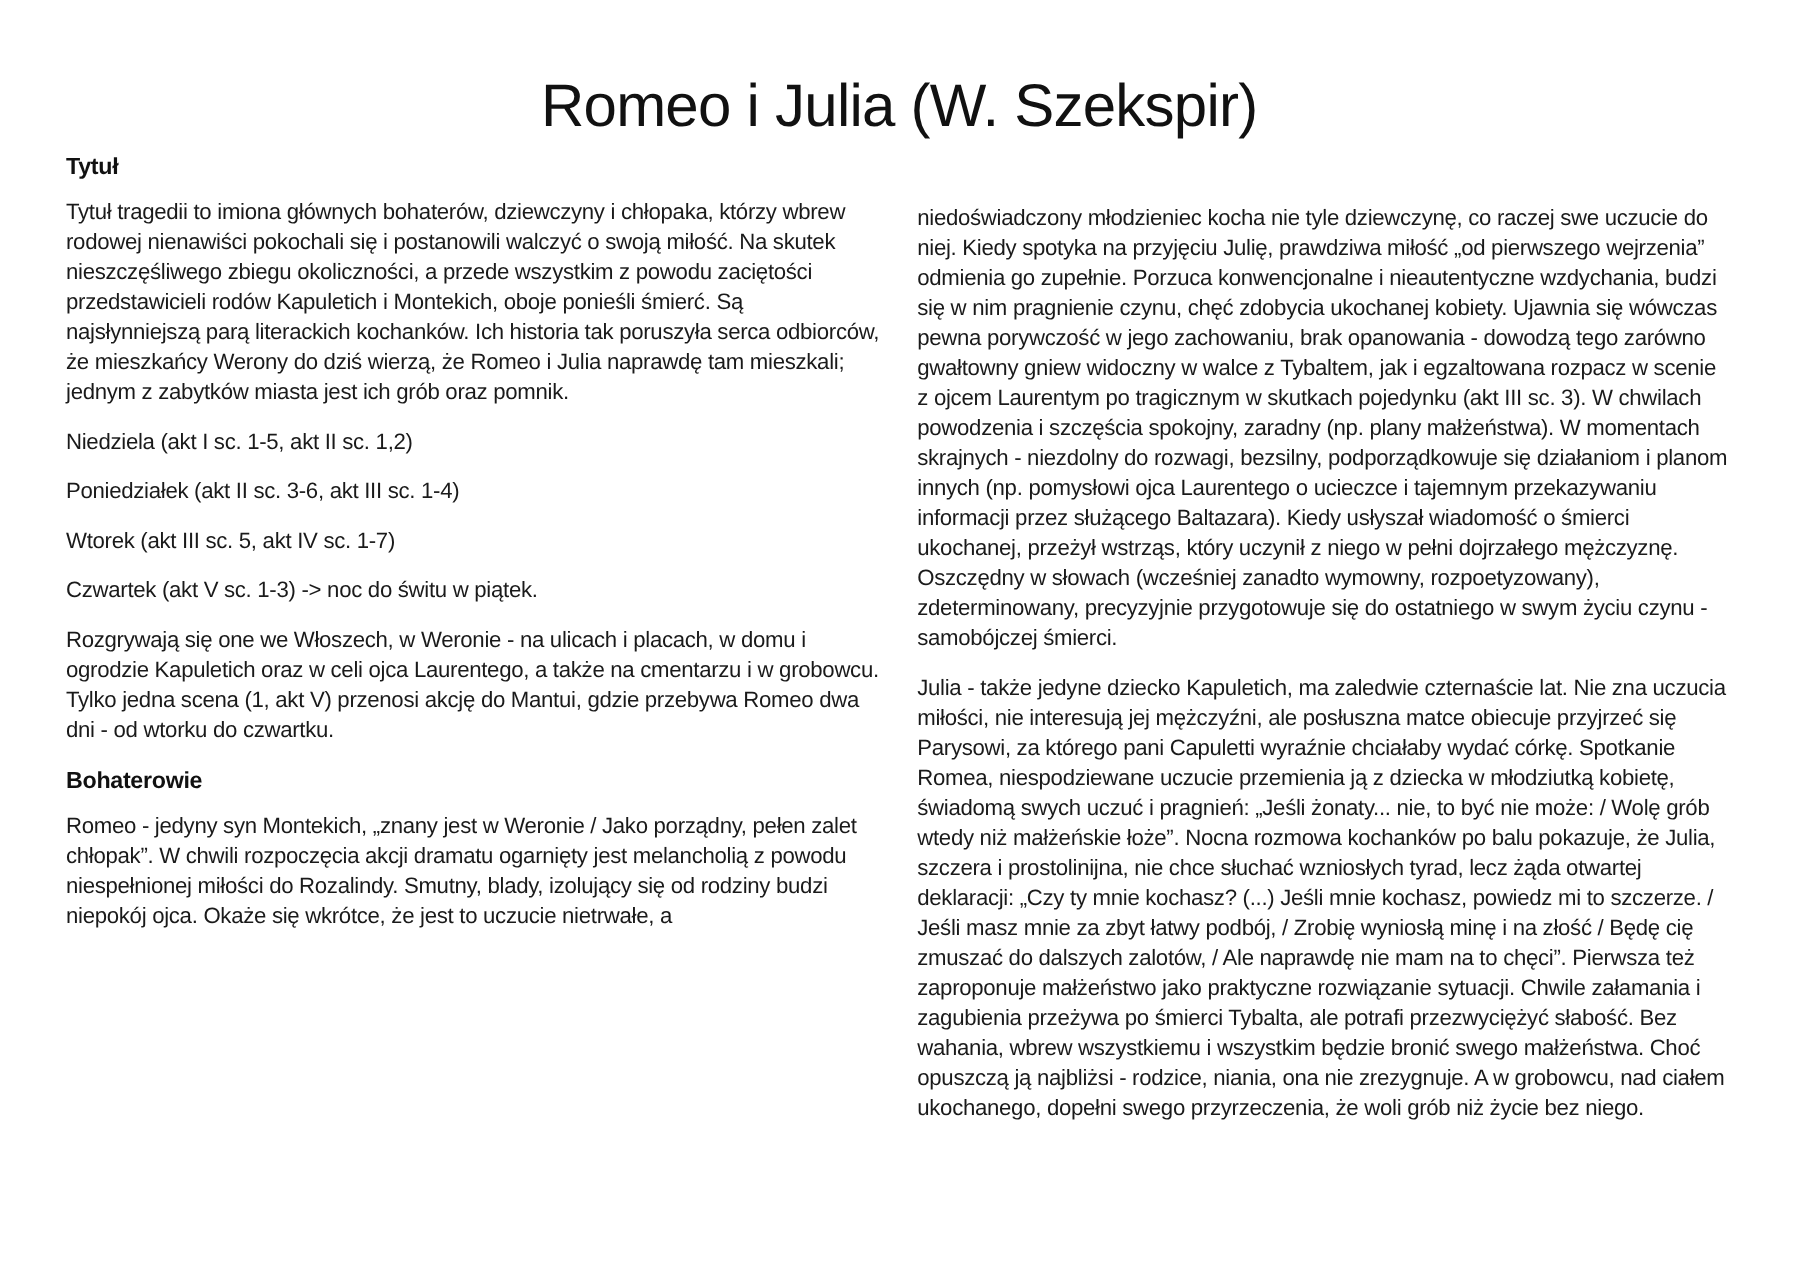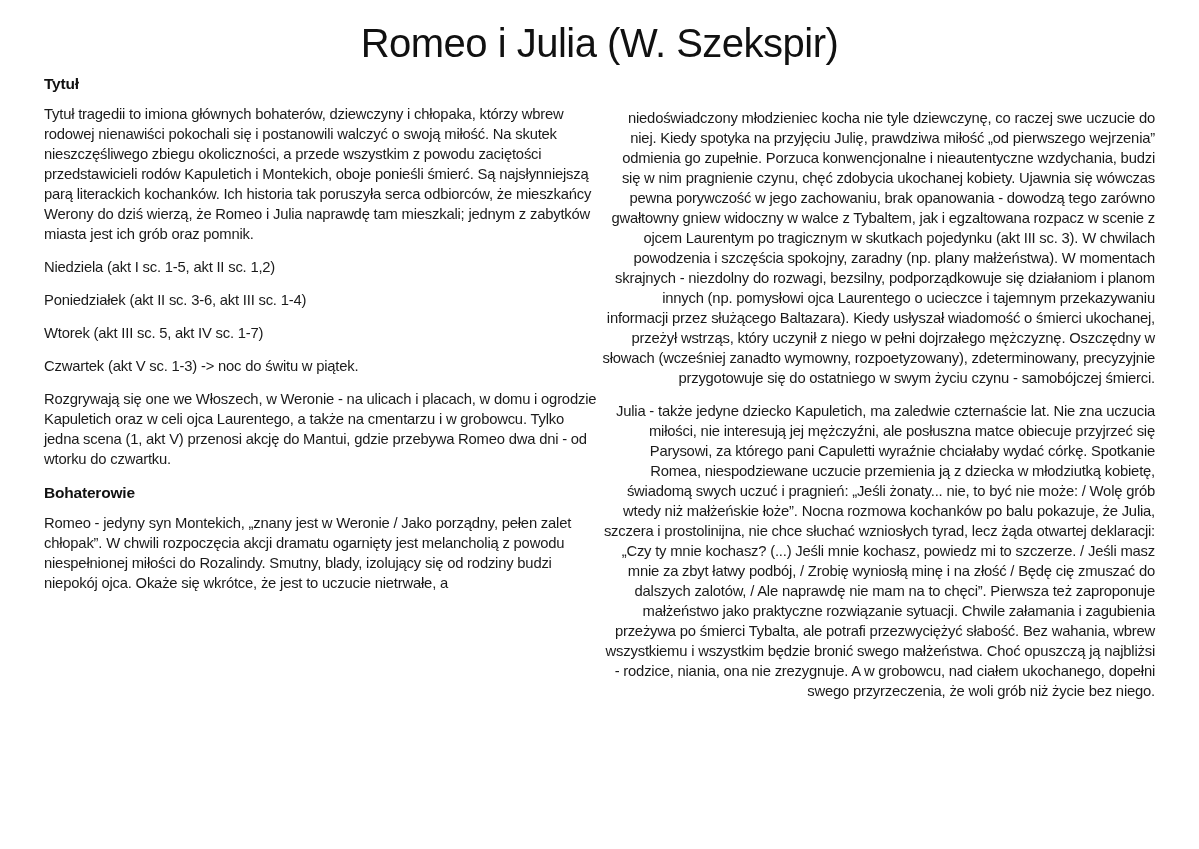--- a/index.html
+++ b/index.html
@@ -7,46 +7,45 @@
     width: 1199px;
     height: 849px;
     background: #ffffff;
     overflow: hidden;
     font-family: "Liberation Sans", sans-serif;
     color: #1a1a1a;
   }
   .page {
     width: 1199px;
     height: 849px;
-    padding: 20px 44px 0 44px;
+    padding: 48px 44px 0 44px;
   }
   .doc-title {
     text-align: center;
     font-size: 40px;
     font-weight: 400;
     line-height: 1.15;
     letter-spacing: -0.5px;
     color: #111111;
     margin-bottom: 6px;
   }
   .columns {
     display: flex;
-    gap: 4px;
+    gap: 24px;
     align-items: flex-start;
   }
   .col {
     flex: 1 1 0;
     font-size: 14.8px;
     line-height: 20px;
     letter-spacing: -0.2px;
     text-align: left;
   }
   .col-right {
     padding-top: 36px;
-    text-align: right;
   }
   h2.section-heading {
     font-size: 15.5px;
     font-weight: 700;
     line-height: 20px;
     letter-spacing: -0.2px;
     margin: 14px 0 10px 0;
     color: #111111;
   }
   h2.section-heading.first {

